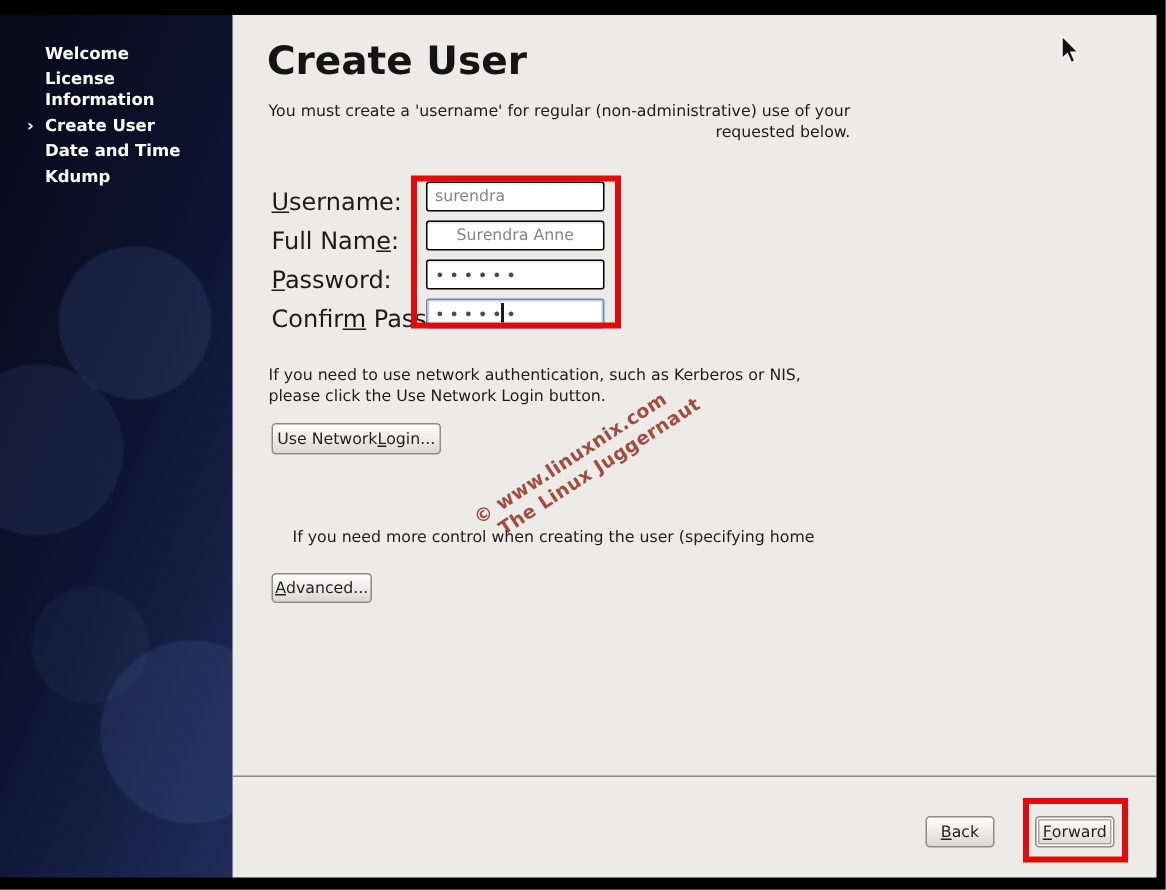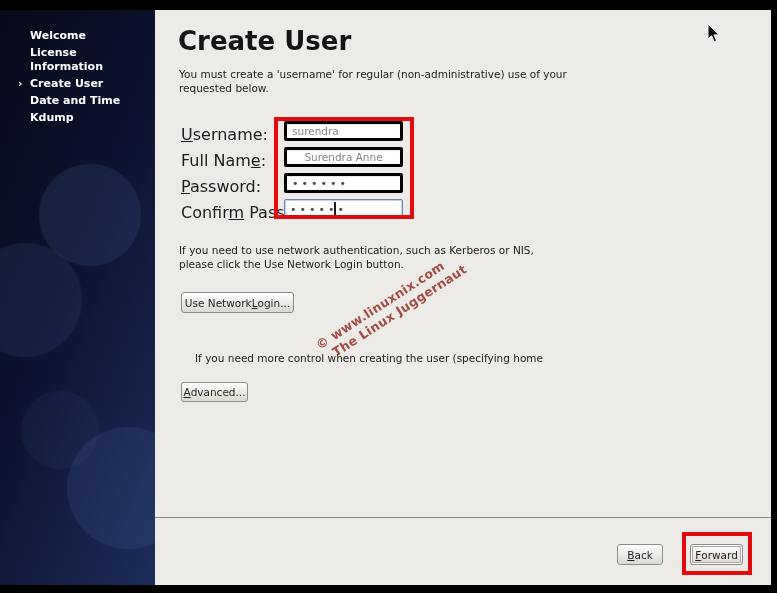--- a/index.html
+++ b/index.html
@@ -30,48 +30,48 @@
   
   .content {
     position:absolute; left:155px; top:10px; width:616px; height:575px;
     background:var(--content-bg); color:#1a1a1a; font-size:10.5px;
   }
   .page-title {
     position:absolute; left:23px; top:16px; font-size:26px; font-weight:bold;
     color:#141414; letter-spacing:0;
   }
   .para { position:absolute; line-height:14px; color:#1c1c1c; }
-  .p-intro   { left:24px; top:57px;  }
+  .p-intro   { left:24px; top:57px;text-align:right;  }
   .p-network { left:24px; top:233px; }
   .p-adv     { left:40px; top:321px;margin-top:20px; }
   
   .f-label { position:absolute; left:26px; color:#1c1c1c; font-size:16px; }
   .mn { text-decoration:underline; text-underline-offset:1px; }
   .f-input {
     position:absolute; left:129px; width:119px; height:20px;
-    background:#fff; border:3px solid #000000; border-radius:2px;
+    background:#fff; border:1px solid #000000; border-radius:2px;
     padding:2px 5px; font-family:"DejaVu Sans","Liberation Sans",sans-serif;
     font-size:10.5px; color:#858585; box-shadow:inset 0 1px 1px rgba(0,0,0,0.10);
     outline:none;
   }
   .f-pass { font-size:11px; letter-spacing:3px; color:#4a4a4a; }
   .f-focus { border:1px solid #6d87b4; box-shadow:inset 0 0 0 1px rgba(125,150,195,0.45); }
   .caret { position:absolute; left:179px; top:192px; width:1.5px; height:13px; background:#1a1a1a; }
   .hl-box { position:absolute; border:4px solid var(--highlight); }
   .hl-form    { left:119px; top:107px; width:140px; height:102px; }
   .hl-forward { left:527px; top:522px; width:70px;  height:43px; }
   
   .btn {
     position:absolute; display:flex; align-items:center; justify-content:center;
     background:linear-gradient(#ffffff, #f1efec 40%, #dbd7d2);
     border:1px solid #8f8b86; border-radius:3px;
     font-family:"DejaVu Sans","Liberation Sans",sans-serif;
     font-size:10.5px; color:#1f1f1f; cursor:default;
   }
-  .btn-network  { left:26px;  top:282px; width:113px; height:21px; }
+  .btn-network  { left:26px;  top:272px; width:113px; height:21px; }
   .btn-advanced { left:26px;  top:372px; width:67px;  height:20px; }
   .btn-back     { left:462px; top:534px; width:46px;  height:21px; }
   .btn-forward  { left:535px; top:534px; width:53px;  height:21px;
                   box-shadow:inset 0 0 0 1px #ffffff, inset 0 0 0 2px #aba7a1; }
   .separator { position:absolute; left:0; top:507px; width:616px; height:1px; background:#8e8b86; }
   
   .watermark {
     position:absolute; left:150px; top:273px; width:200px;
     transform:rotate(-33deg); color:var(--watermark); opacity:0.92;
     font-weight:bold; font-size:12.5px; line-height:15px; letter-spacing:0.3px;

